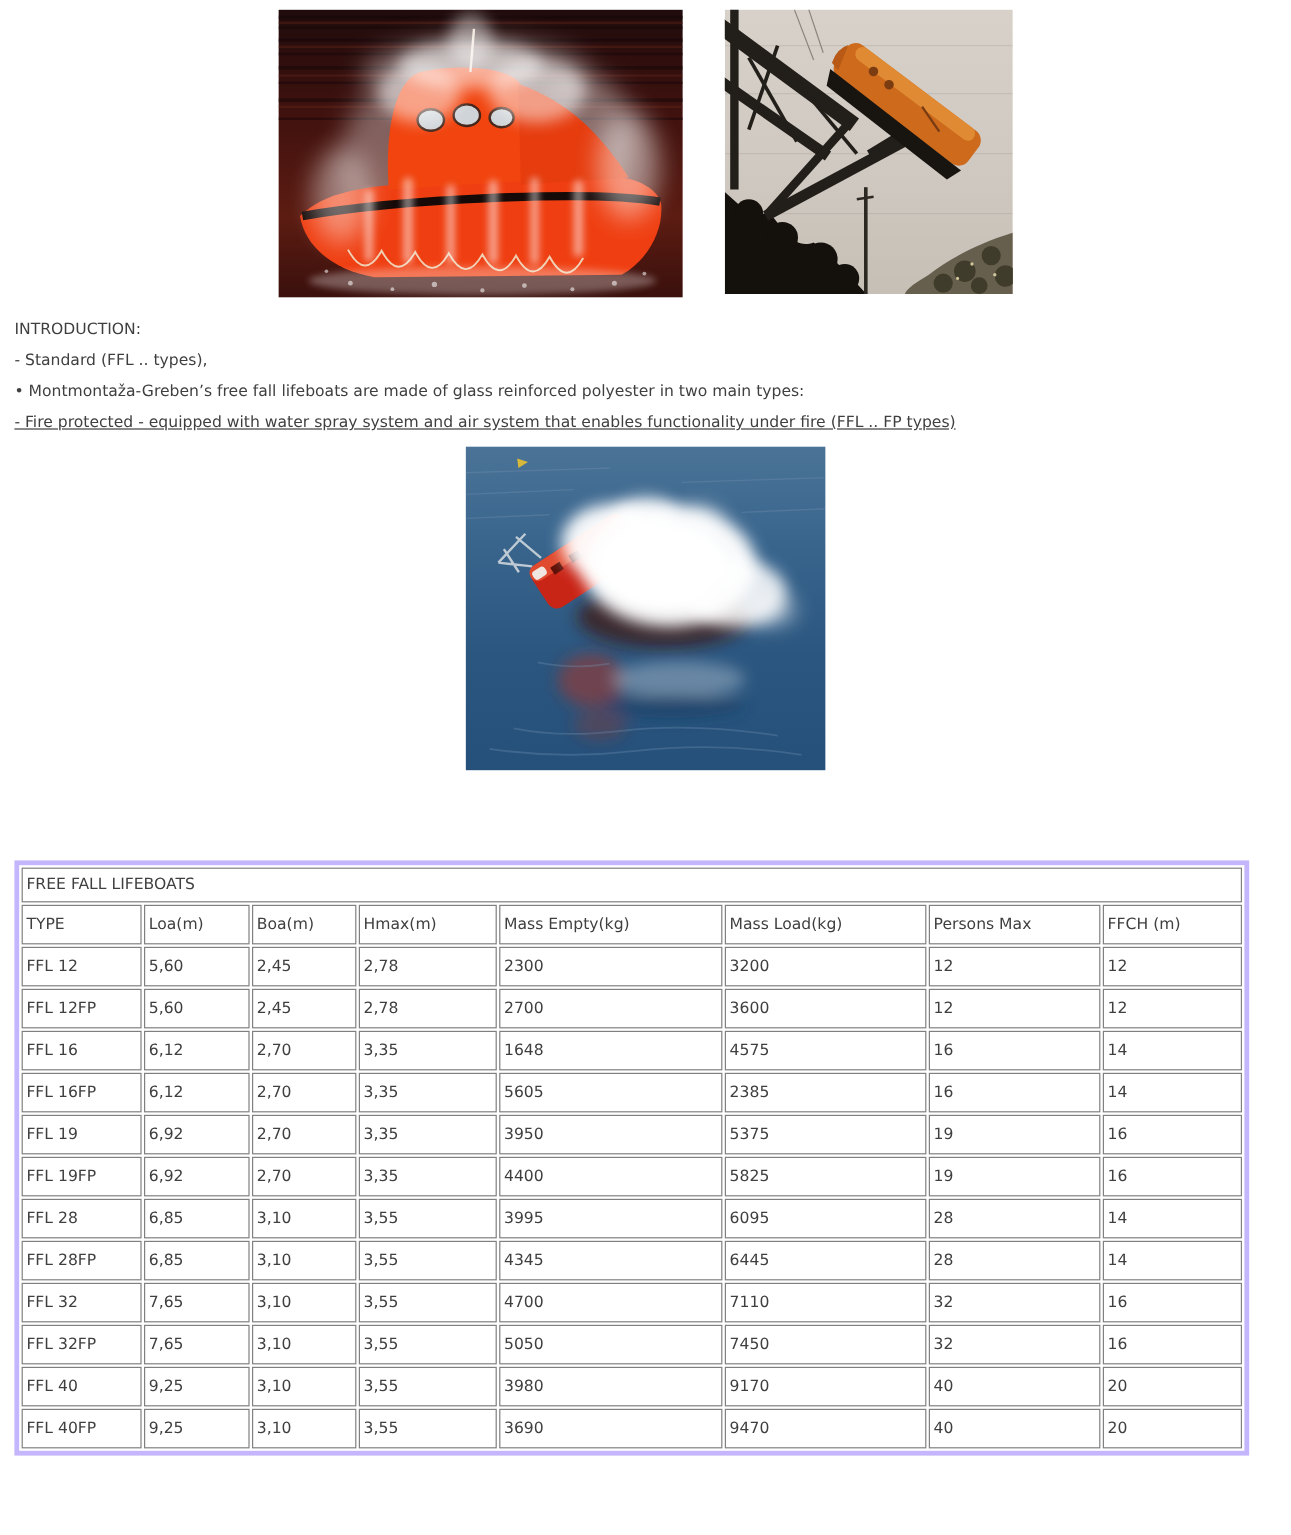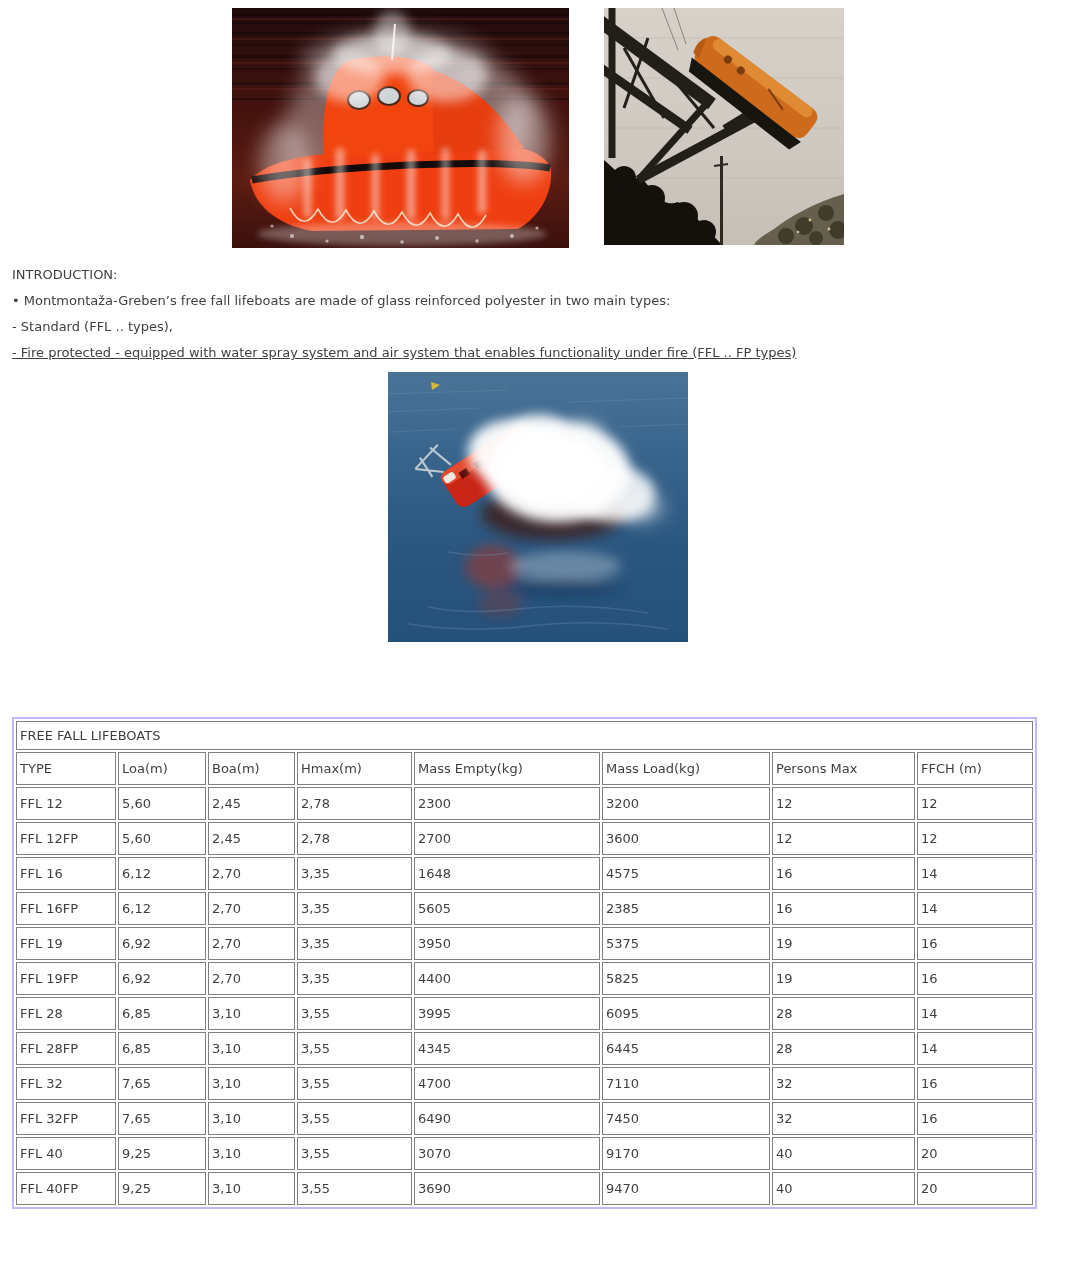--- a/index.html
+++ b/index.html
@@ -14,21 +14,21 @@
   }
   .photo { display:block; }
   .intro {
     margin:14px 12px 0 12px;
     font-size:13px; line-height:26px;
   }
   .intro .justify { text-align:justify;text-decoration:underline; }
   .photo-mid { display:flex; justify-content:center; margin-top:6px; }
   table.lifeboats {
     margin:75px 12px 0 12px;
-    border:2px solid #c4b5fd;
+    border:4px solid #c4b5fd;
     border-spacing:2px;
     border-collapse:separate;
     background:#ffffff;
   }
   table.lifeboats td, table.lifeboats th {
     border:1px solid #808080;
     font-size:13px; font-weight:normal;
     text-align:left; vertical-align:middle;
     padding:8px 3px;
     white-space:nowrap;
@@ -185,22 +185,22 @@
       <path d="M-70,-18 q-6,8 -2,20 l8,2 Z" fill="#b85a16"></path>
       <line x1="10" y1="-14" x2="34" y2="-6" stroke="#7c3c12" stroke-width="2"></line>
     </g>
     <rect x="116" y="148" width="3" height="89" fill="#2c2822"></rect>
     <line x1="110" y1="158" x2="124" y2="156" stroke="#2c2822" stroke-width="2"></line>
   </svg>
 </div>
 
 <div class="intro">
   <div>INTRODUCTION:</div>
+  <div>- Standard (FFL .. types),</div>
   <div>• Montmontaža-Greben’s free fall lifeboats are made of glass reinforced polyester in two main types:</div>
-  <div>- Standard (FFL .. types),</div>
   <div class="justify">- Fire protected - equipped with water spray system and air system that enables functionality under fire (FFL .. FP types)</div>
 </div>
 
 <div class="photo-mid">
 
   <svg class="photo" width="300" height="270" viewBox="0 0 300 270">
     <defs>
       <linearGradient id="p3w" x1="0" y1="0" x2="0" y2="1">
         <stop offset="0" stop-color="#4b7397"></stop>
         <stop offset="0.3" stop-color="#39658d"></stop>
@@ -371,31 +371,31 @@
         <td>4700</td>
         <td>7110</td>
         <td>32</td>
         <td>16</td>
       </tr>
       <tr>
         <td>FFL 32FP</td>
         <td>7,65</td>
         <td>3,10</td>
         <td>3,55</td>
-        <td>6490</td>
+        <td>5050</td>
         <td>7450</td>
         <td>32</td>
         <td>16</td>
       </tr>
       <tr>
         <td>FFL 40</td>
         <td>9,25</td>
         <td>3,10</td>
         <td>3,55</td>
-        <td>3070</td>
+        <td>3980</td>
         <td>9170</td>
         <td>40</td>
         <td>20</td>
       </tr>
       <tr>
         <td>FFL 40FP</td>
         <td>9,25</td>
         <td>3,10</td>
         <td>3,55</td>
         <td>3690</td>

